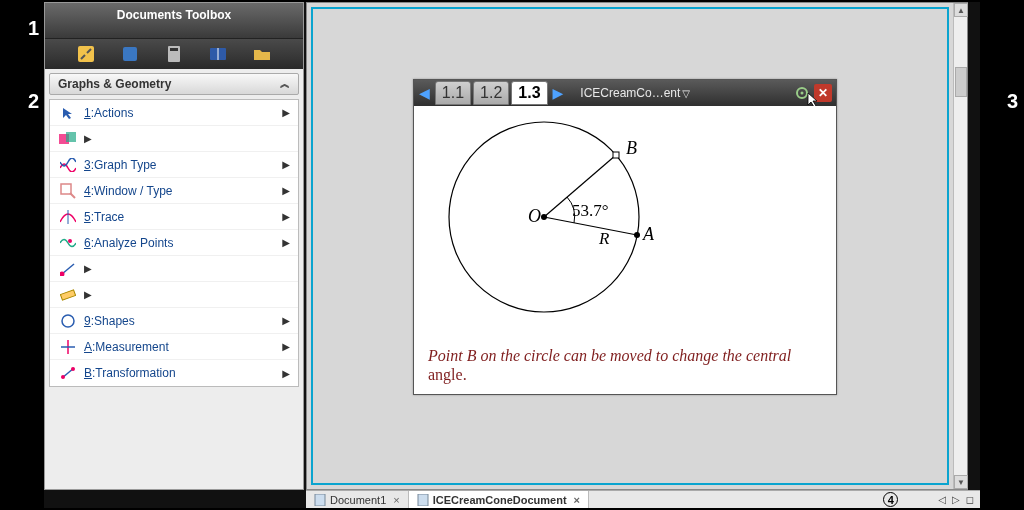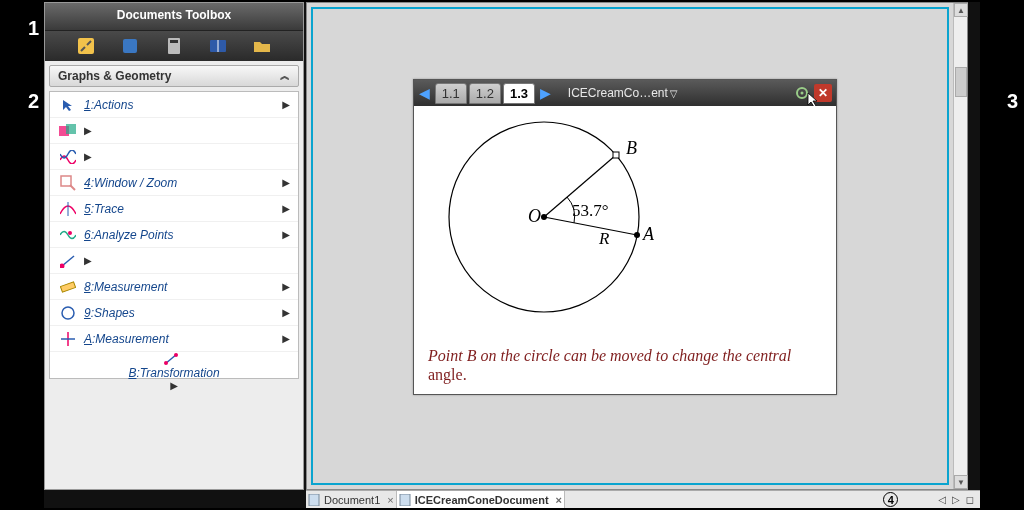--- a/index.html
+++ b/index.html
@@ -7,60 +7,60 @@
   .frame { position: absolute; top: 0; left: 0; width: 1024px; height: 510px; background: #000; }
   .num { position: absolute; color: #fff; font-size: 20px; font-weight: bold; font-family: Arial; }
   .n1 { top: 17px; left: 28px; }
   .n2 { top: 90px; left: 28px; }
   .n3 { top: 90px; right: 6px; }
 
   .app { position: absolute; left: 44px; top: 2px; width: 936px; height: 506px; background: #111; }
 
   
   .toolbox { position: absolute; left: 0; top: 0; width: 260px; height: 488px; background: #ededed; border: 1px solid #999; }
-  .tbx-title { height: 28px; background: linear-gradient(#6a6a6a,#3a3a3a); color: #fff; text-align: center; font-weight: bold; line-height: 24px; font-size: 12px; border-bottom: 1px solid #222;}
+  .tbx-title { height: 36px; background: linear-gradient(#6a6a6a,#3a3a3a); color: #fff; text-align: center; font-weight: bold; line-height: 24px; font-size: 12px; border-bottom: 1px solid #222;}
   .tbx-iconrow { height: 30px; background: linear-gradient(#4a4a4a,#2a2a2a); display: flex; align-items: center; justify-content: center; gap: 26px; }
   .tbx-iconrow .ticon { width: 18px; height: 18px; display:flex; align-items:center; justify-content:center; }
   .panel-hdr { margin: 4px; height: 22px; background: linear-gradient(#f8f8f8,#d8d8d8); border: 1px solid #aaa; border-radius: 2px; display: flex; align-items: center; padding: 0 8px; font-weight: bold; color: #333; justify-content: space-between; }
   .chev-small { font-size: 10px; color:#555; }
   .menu { margin: 0 4px 4px 4px; background: #fff; border: 1px solid #bbb; }
   .mi { height: 26px; display: flex; align-items: center; padding: 0 8px; color: #14468c; cursor: default; border-bottom: 1px solid #f0f0f0; }
-  .mi:last-child { border-bottom: none; flex-direction: column; }
+  .mi:last-child { border-bottom: none; }
   .mi .mic { width: 20px; height: 20px; margin-right: 6px; display:flex; align-items:center; justify-content:center; }
-  .mi .lbl { flex: 1; font-style: italic; }
+  .mi .lbl { flex: 1; }
   .mi .lbl span.u { text-decoration: underline; }
   .mi .arw { color: #333; font-size: 10px; }
 
   
   .maincanvas { position: absolute; left: 262px; top: 0; width: 662px; height: 488px; background: #d7d7d7; border: 1px solid #888; }
   .scroll-v { position: absolute; right: 0; top: 0; width: 14px; height: 100%; background: #eee; border-left: 1px solid #bbb; }
   .scroll-v .sar { position:absolute; left:0; width:14px; height:14px; background:#ddd; border:1px solid #aaa; display:flex; align-items:center; justify-content:center; font-size:8px; color:#555;}
   .scroll-v .up { top:0;} .scroll-v .dn { bottom:0;}
   .scroll-v .thumb { position:absolute; left:1px; top:64px; width:12px; height:30px; background:#ccc; border:1px solid #aaa;}
   .canv-inner { position:absolute; left:4px; top:4px; right:18px; bottom:4px; background:#d7d7d7; border:2px solid #0aa4cf; }
 
   
   .docwin { position: absolute; left: 100px; top: 70px; width: 424px; height: 316px; background: #fff; border: 1px solid #555; box-shadow: 0 0 2px rgba(0,0,0,.3); }
   .docbar { height: 26px; background: linear-gradient(#5a5a5a,#2f2f2f); display: flex; align-items: center; padding: 0 2px; }
   .navarr { color:#4ea2ff; font-size:14px; padding:0 3px; }
   .tabset { display: flex; gap: 2px; margin: 0 2px; }
-  .ptab { background: linear-gradient(#cfcfcf,#aaa); border: 1px solid #777; border-radius: 3px 3px 0 0; padding: 2px 6px; color:#333; font-size: 13px; }
+  .ptab { background: linear-gradient(#cfcfcf,#aaa); border: 1px solid #777; border-radius: 3px 3px 0 0; padding: 2px 6px; color:#333; font-size: 16px; }
   .ptab.active { background: #fff; color:#000; font-weight:bold;text-align:center; }
   .docname { flex:1; color:#e8e8e8; font-size:12px; padding-left: 14px; display:flex; align-items:center; gap:2px; }
   .docctrl { display:flex; align-items:center; gap:2px; padding-right:2px;}
   .docctrl .gear { width:16px; height:16px; display:flex; align-items:center; justify-content:center; }
   .docctrl .closebtn { width:18px; height:18px; background:#c0392b; color:#fff; border-radius:2px; display:flex; align-items:center; justify-content:center; font-weight:bold; font-size:12px;}
   .content { position:absolute; left:0; top:26px; right:0; bottom:0; background:#fff; }
   .geom { position:absolute; left:10px; top:6px; width:400px; height:210px; }
   .instr { position:absolute; left:14px; bottom:10px; right:14px; font-family: Liberation Serif, serif; font-size:16px; font-style: italic; color:#7f1d1d; line-height:1.2; }
   .instr .up { font-style: normal; }
 
   
   .doctabs { position: absolute; left: 262px; bottom: 0; width: 674px; height: 18px; background: #e8e8e8; border-top: 1px solid #aaa; display: flex; align-items: center; font-size: 11px; }
-  .dtab { display:flex; align-items:center; gap:4px; padding:0 2px; border-right:1px solid #bbb; height:100%; color:#333;}
+  .dtab { display:flex; align-items:center; gap:4px; padding:0 8px; border-right:1px solid #bbb; height:100%; color:#333;}
   .dtab .dx { color:#666; padding-left:3px;}
   .dtab.active { background:#fff; font-weight:bold; }
   .spacer { flex:1; }
   .circ4 { width:15px; height:15px; border:1.5px solid #000; border-radius:50%; display:flex; align-items:center; justify-content:center; font-weight:bold; font-size:11px; margin-right:40px;}
   .pager { display:flex; align-items:center; gap:6px; padding-right:6px; color:#444;}
   .pager span { font-size:10px; }
 </style>
 </head>
 <body>
 
@@ -126,30 +126,31 @@
             </span>
           <span class="arw">▶</span>
         </div>
         <div class="mi">
           <span class="mic">
               <svg width="16" height="14">
                 <path d="M0 10 Q4 2 8 10 T16 10" stroke="#e06" fill="none" stroke-width="1.5"></path>
                 <path d="M0 4 Q4 12 8 4 T16 4" stroke="#2a5db0" fill="none" stroke-width="1.5"></path>
               </svg>
             </span>
+          <span class="lbl"><span class="u">3</span>:<span>Graph Type</span></span>
           <span class="arw">▶</span>
         </div>
         <div class="mi">
           <span class="mic">
               <svg width="16" height="16">
                 <rect x="1" y="1" width="10" height="10" fill="none" stroke="#d88" stroke-width="1.5"></rect>
                 <path d="M10 10 L15 15" stroke="#d88" stroke-width="2"></path>
               </svg>
             </span>
-          <span class="lbl"><span class="u">4</span>:<span>Window / Zoom</span></span>
+          <span class="lbl"><span class="u">4</span>:<span>Window / Type</span></span>
           <span class="arw">▶</span>
         </div>
         <div class="mi">
           <span class="mic">
               <svg width="16" height="14">
                 <path d="M0 12 Q8 -4 16 12" stroke="#e06" fill="none" stroke-width="1.5"></path>
                 <line x1="8" y1="0" x2="8" y2="14" stroke="#2a5db0"></line>
               </svg>
             </span>
           <span class="lbl"><span class="u">5</span>:<span>Trace</span></span>
@@ -173,21 +174,20 @@
               </svg>
             </span>
           <span class="arw">▶</span>
         </div>
         <div class="mi">
           <span class="mic">
               <svg width="16" height="14">
                 <rect x="1" y="4" width="14" height="6" fill="#fc6" stroke="#a80" transform="rotate(-20 8 7)"></rect>
               </svg>
             </span>
-          <span class="lbl"><span class="u">8</span>:<span>Measurement</span></span>
           <span class="arw">▶</span>
         </div>
         <div class="mi">
           <span class="mic">
               <svg width="16" height="14">
                 <circle cx="8" cy="7" r="6" fill="none" stroke="#2a5db0" stroke-width="1.5"></circle>
               </svg>
             </span>
           <span class="lbl"><span class="u">9</span>:<span>Shapes</span></span>
           <span class="arw">▶</span>

